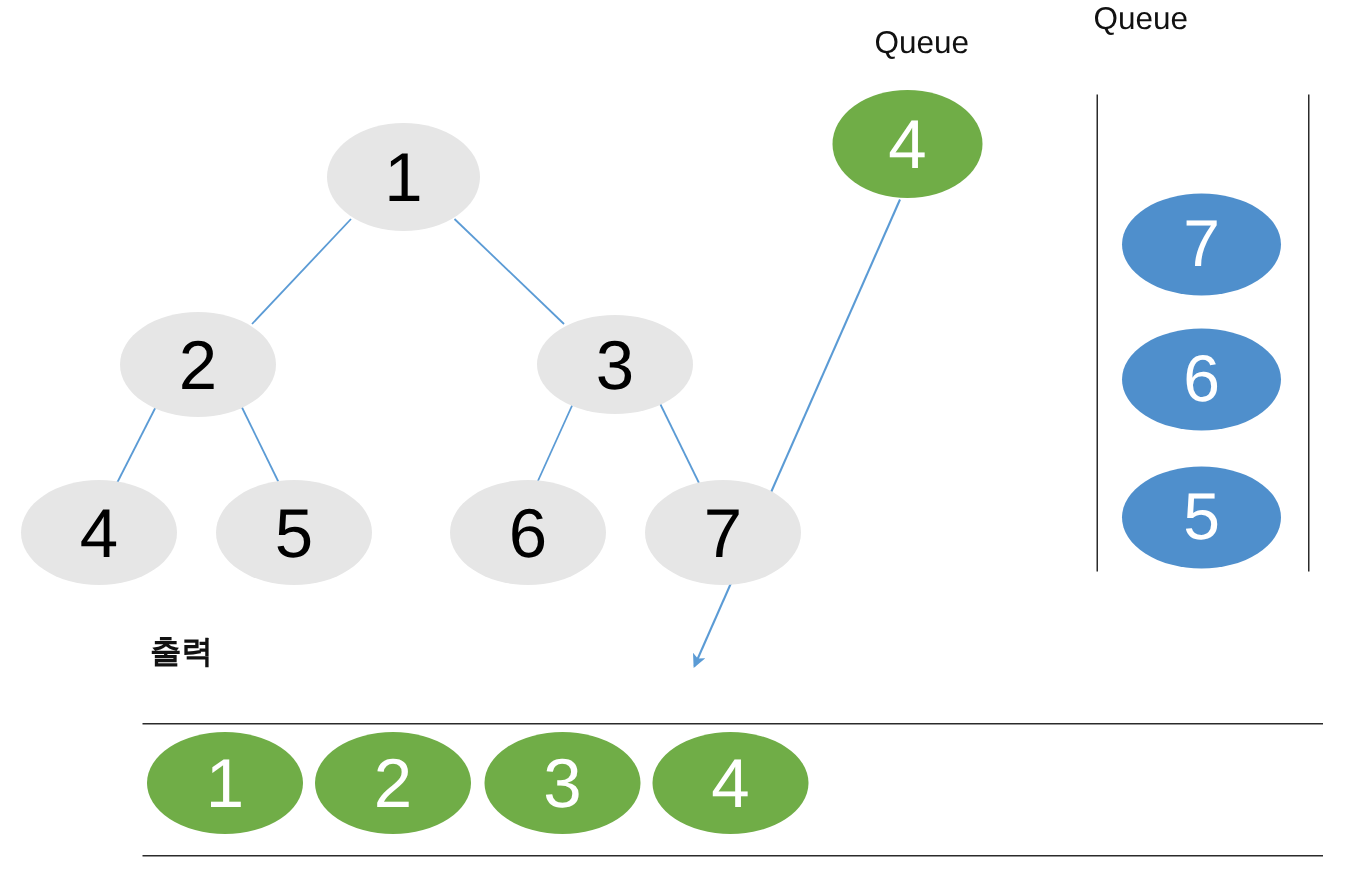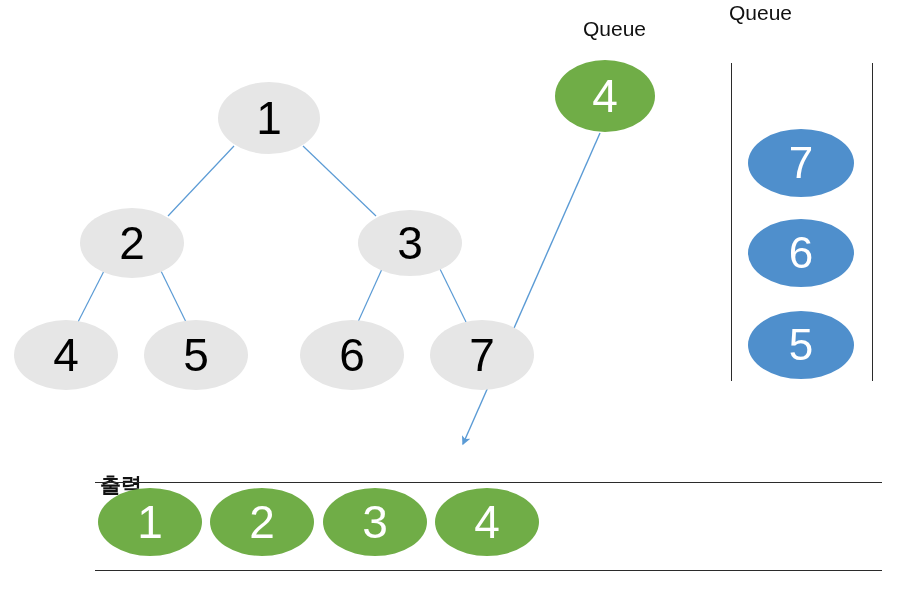--- a/index.html
+++ b/index.html
@@ -128,21 +128,21 @@
       <span>7</span>
     </div>
     <div class="node node-blue" style="left: 748px; top: 219px; width: 106px; height: 68px;">
       <span>6</span>
     </div>
     <div class="node node-blue" style="left: 748px; top: 311px; width: 106px; height: 68px;">
       <span>5</span>
     </div>
   </div>
 
-<div class="lbl" id="label-output" style="left: 100px; top: 474px;">출력</div>
+<div class="lbl" id="label-output" style="left: 100px; top: 424px;">출력</div>
 <div class="hrule" id="output-rule-top" style="left: 95px; top: 482px; width: 787px;"></div>
 <div class="hrule" id="output-rule-bottom" style="left: 95px; top: 570px; width: 787px;"></div>
 <div id="output-items">
     <div class="node node-green" style="left: 98px; top: 488px; width: 104px; height: 68px;">
       <span>1</span>
     </div>
     <div class="node node-green" style="left: 210px; top: 488px; width: 104px; height: 68px;">
       <span>2</span>
     </div>
     <div class="node node-green" style="left: 323px; top: 488px; width: 104px; height: 68px;">

